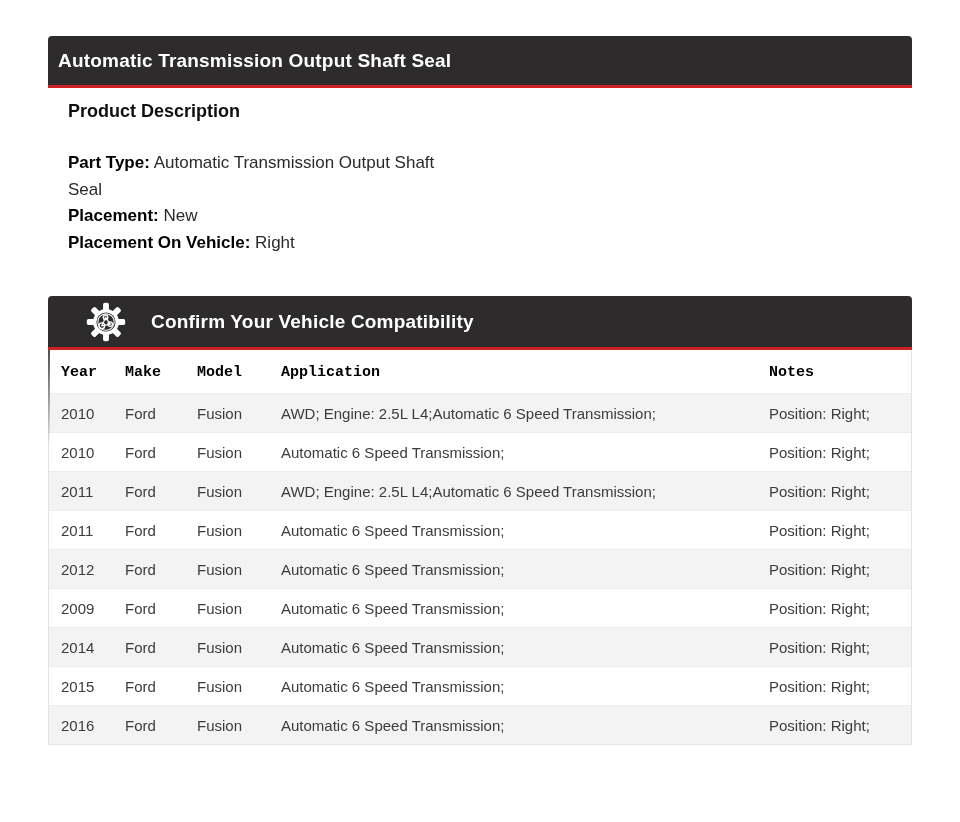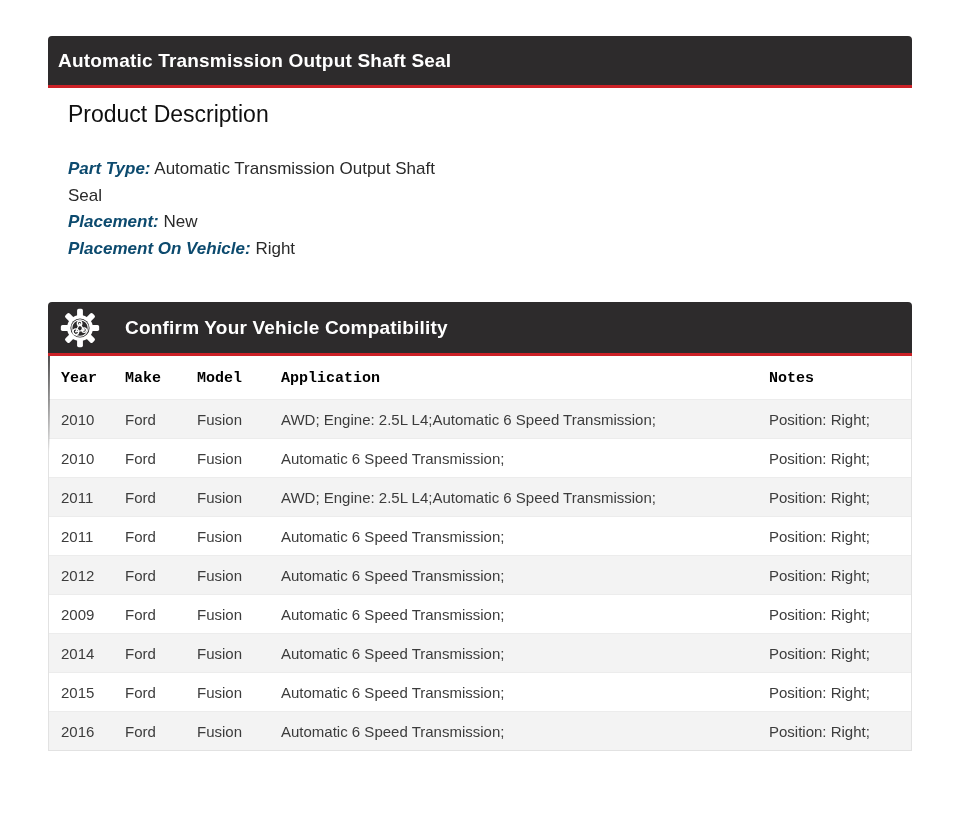--- a/index.html
+++ b/index.html
@@ -21,33 +21,33 @@
   .section-bar{
     background:var(--header-bar-bg);
     border-bottom:3px solid var(--accent-red);
     border-radius:4px 4px 0 0;
     display:flex;align-items:center;
   }
   .section-bar .bar-title{
     color:#ffffff;font-weight:bold;font-size:19px;letter-spacing:.2px;
   }
   .product-bar{height:52px;padding:0 10px;}
-  .compat-bar{height:54px;padding:0 12px;margin-top:40px;}
+  .compat-bar{height:54px;padding:0 38px;margin-top:40px;}
   .compat-bar .bar-title{margin-left:25px;}
   .gear{width:40px;height:40px;flex:0 0 auto;display:block;}
   .product-body{padding:0 0 0 20px;}
   .product-heading{
-    font-size:23px;font-weight:normal;color:#0f0f0f;
+    font-size:18px;font-weight:bold;color:#0f0f0f;
     margin:13px 0 0 0;
   }
   .product-attrs{
     margin-top:28px;width:372px;
     font-size:17px;line-height:26.5px;color:#2a2a2a;
   }
-  .product-attrs b{color:#0c4a6e;font-style:italic;}
+  .product-attrs b{color:#000000;}
   .table-wrap{
     position:relative;
     border:1px solid #e2e2e2;border-top:none;
     background:#fff;
   }
   .table-wrap::before{
     content:"";position:absolute;left:-1px;top:0;width:2px;height:95px;
     background:linear-gradient(to bottom, rgba(40,38,39,.8), rgba(40,38,39,0));
     pointer-events:none;
   }

